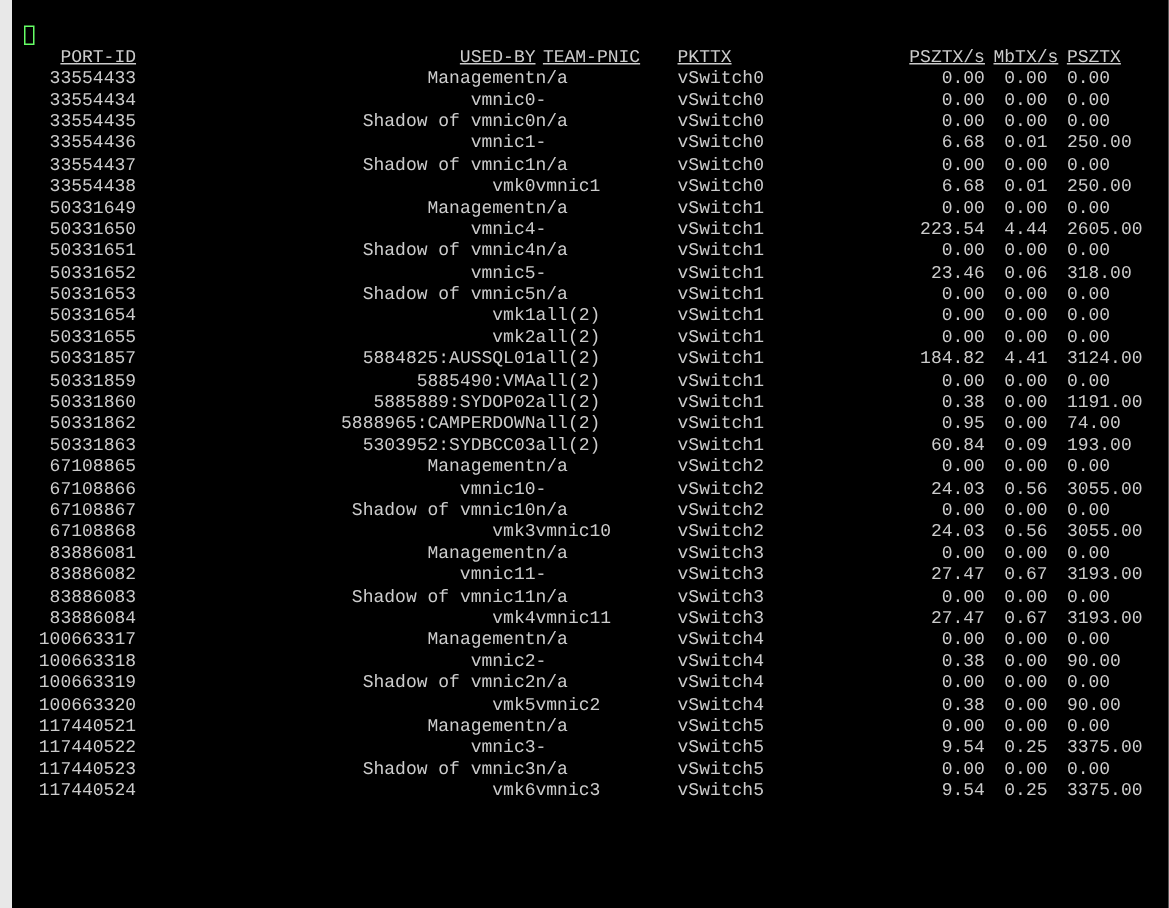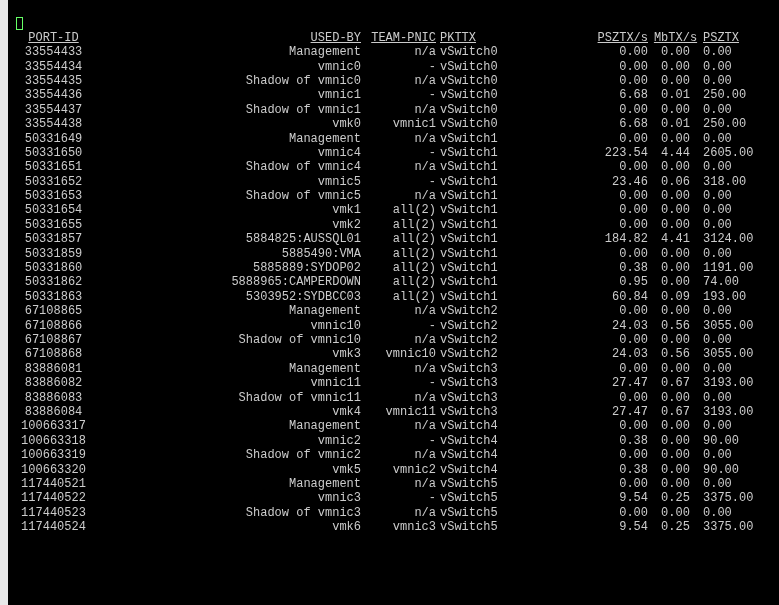--- a/index.html
+++ b/index.html
@@ -38,23 +38,23 @@
   }
   table {
     border-collapse: collapse;
     font-family: inherit;
     font-size: inherit;
   }
   td, th {
     padding: 0 0;
     font-weight: normal;
   }
-  .col-port   { width: 75px; text-align: center; padding-right: 20px;}
+  .col-port   { width: 75px; text-align: right; padding-right: 20px;}
   .col-used   { width: 250px; text-align: right;}
-  .col-team   { width: 75px; text-align: right; padding-right: 4px;}
+  .col-team   { width: 75px; padding-right: 20px;}
   .col-dname  { width: 148px; text-align: left;}
   .col-pkt    { width: 60px; text-align: right;}
   .col-mbtx   { width: 55px; text-align: center;}
   .col-psztx  { width: 60px; text-align: left;}
   .scrollbar-area {
     position: absolute;
     left:0; top:0;
     width:8px;
     height:605px;
     background:#e8e8e8;

